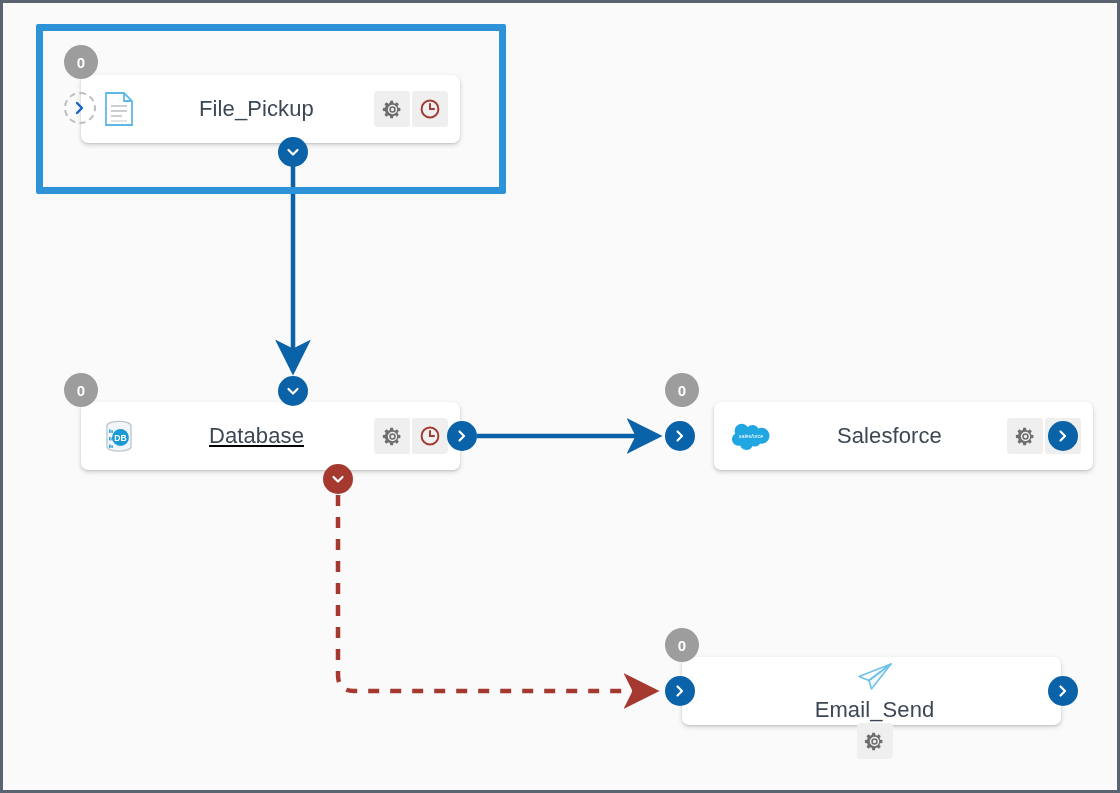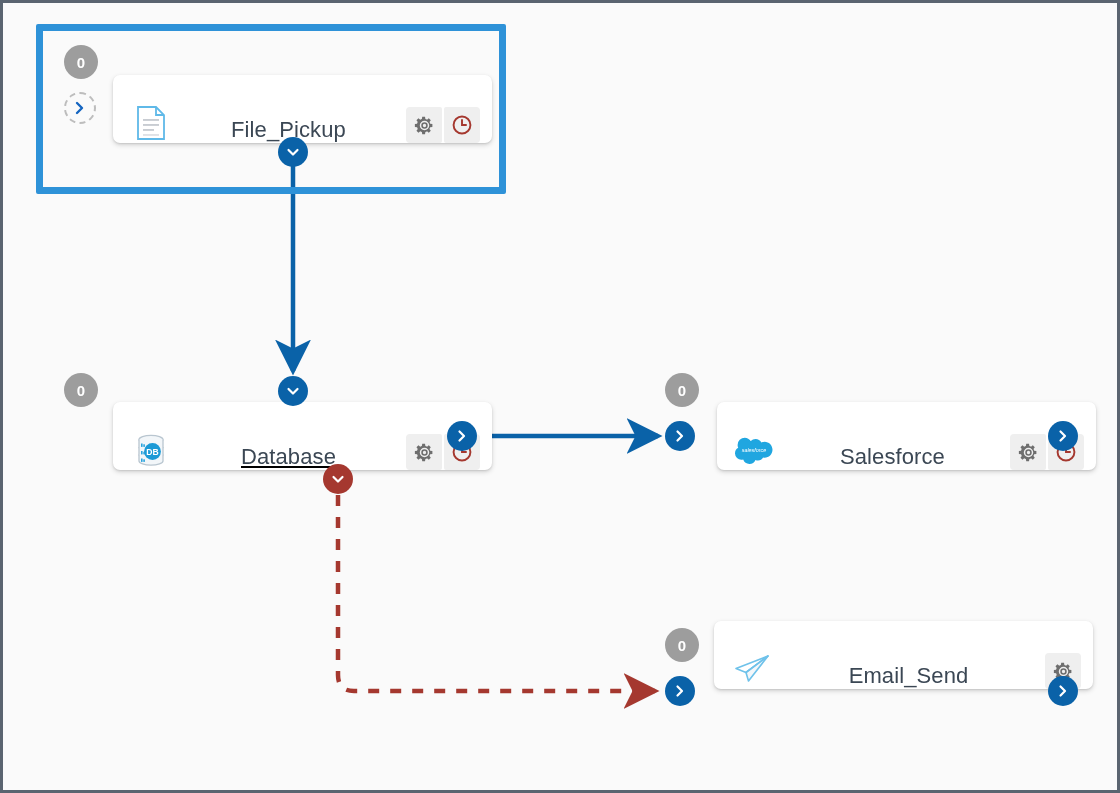--- a/index.html
+++ b/index.html
@@ -30,23 +30,22 @@
   }
 
   
   .node {
     position: absolute;
     height: 68px;
     background: #ffffff;
     border-radius: 7px;
     box-shadow: 0 2px 5px rgba(0,0,0,0.16), 0 1px 2px rgba(0,0,0,0.10);
     display: flex;
-    align-items: flex-end;
+    align-items: center;
     padding: 0 12px 0 18px;
-    margin-left: 32px;
   }
   .node-icon {
     width: 40px; height: 40px;
     display: flex; align-items: center; justify-content: center;
     flex: 0 0 auto;
   }
   .node-label {
     flex: 1 1 auto;
     text-align: center;
     font-size: 22px;
@@ -224,21 +223,21 @@
   </div>
 
   <div class="puck red" style="left:320px; top:461px;">
     <svg width="16" height="16" viewBox="0 0 16 16">
       <path d="M3.5 6 L8 10.5 L12.5 6" stroke="#ffffff" stroke-width="2.2" fill="none" stroke-linecap="round" stroke-linejoin="round"></path>
     </svg>
   </div>
 
   <div class="badge" style="left:662px; top:370px;">0</div>
 
-  <div class="node" style="left:682px; top:399px; width:379px;">
+  <div class="node" style="left:711px; top:399px; width:379px;">
     <span class="node-icon">
       <svg width="40" height="28" viewBox="0 0 40 28">
         <path fill="#20a6e0" d="M15.8 5.1a6.6 6.6 0 0 1 4.8-2.1c2.5 0 4.6 1.4 5.8 3.4a7.9 7.9 0 0 1 3.2-.7c4.3 0 7.9 3.6 7.9 8s-3.6 8-7.9 8c-.5 0-1-.1-1.5-.2a5.8 5.8 0 0 1-5.1 3 5.8 5.8 0 0 1-2.5-.6 6.6 6.6 0 0 1-6.1 4 6.6 6.6 0 0 1-6.2-4.3 6.1 6.1 0 0 1-1.3.1A6.3 6.3 0 0 1 0 17.3a6.3 6.3 0 0 1 3.2-5.5 7.3 7.3 0 0 1-.6-2.9A7.2 7.2 0 0 1 9.8 1.7c2.4 0 4.6 1.3 5.9 3.4z"></path>
         <text x="19" y="16" font-family="Liberation Sans, sans-serif" font-size="5.4" fill="#ffffff" text-anchor="middle" font-style="italic">salesforce</text>
       </svg>
     </span>
     <span class="node-label">Salesforce</span>
     <span class="node-actions">
       <span class="act-btn">
         <svg width="21" height="21" viewBox="0 0 24 24">
@@ -262,21 +261,21 @@
   </div>
 
   <div class="puck blue" style="left:1045px; top:418px;">
     <svg width="16" height="16" viewBox="0 0 16 16">
       <path d="M5.5 3.5 L10 8 L5.5 12.5" stroke="#ffffff" stroke-width="2.2" fill="none" stroke-linecap="round" stroke-linejoin="round"></path>
     </svg>
   </div>
 
   <div class="badge" style="left:662px; top:625px;">0</div>
 
-  <div class="node" style="left:679px; top:618px; width:379px;">
+  <div class="node" style="left:679px; top:654px; width:379px;flex-direction:column;">
     <span class="node-icon">
       <svg width="38" height="32" viewBox="0 0 38 32">
         <path d="M35 3 L3 15.5 L13 19.5 Z" fill="#ffffff" stroke="#6fc2ea" stroke-width="1.6" stroke-linejoin="round"></path>
         <path d="M35 3 L13 19.5 L15.5 28 Z" fill="#f4f7fa" stroke="#6fc2ea" stroke-width="1.6" stroke-linejoin="round"></path>
         <path d="M35 3 L13 19.5" fill="none" stroke="#6fc2ea" stroke-width="1.3"></path>
       </svg>
     </span>
     <span class="node-label">Email_Send</span>
     <span class="node-actions">
       <span class="act-btn" style="border-radius:4px;">

